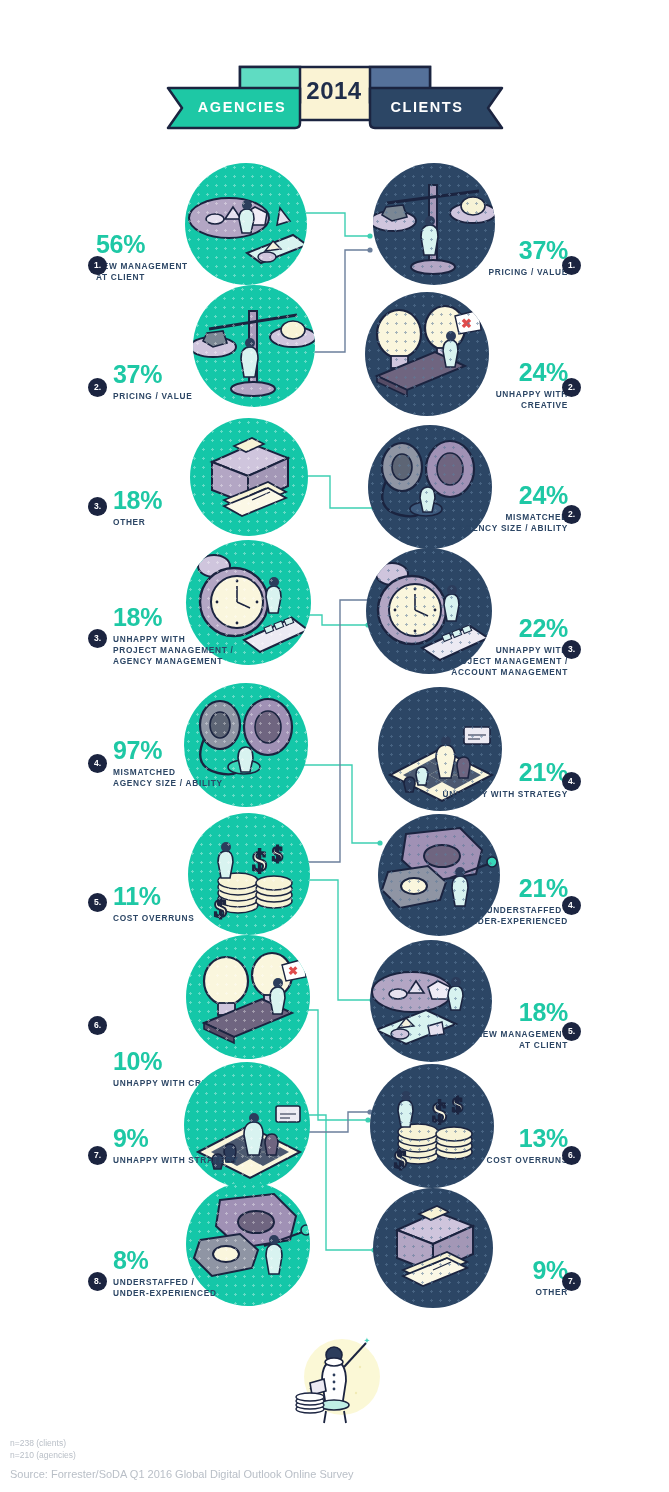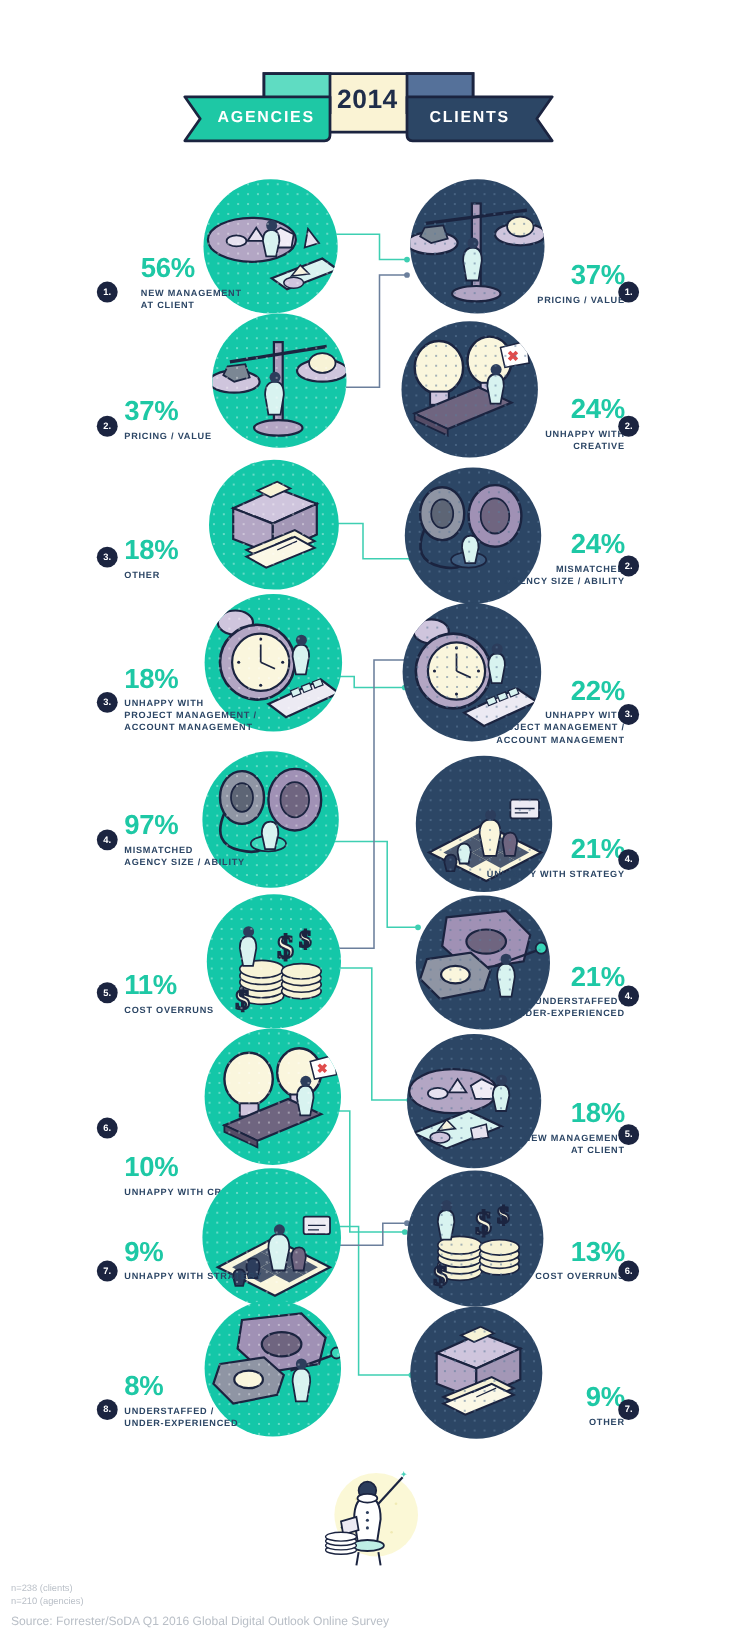--- a/index.html
+++ b/index.html
@@ -192,21 +192,21 @@
         <polygon points="48,44 56,56 40,56" fill="#e6e1ef" stroke="#1b2440" stroke-width="1.6"></polygon>
         <polygon points="70,44 82,50 80,62 64,62 60,50" fill="#f0ecf6" stroke="#1b2440" stroke-width="1.6"></polygon>
         <polygon points="62,90 108,72 122,82 76,100" fill="#d8f3f0" stroke="#1b2440" stroke-width="2"></polygon>
         <polygon points="88,78 96,86 80,88" fill="#f5f2de" stroke="#1b2440" stroke-width="1.4"></polygon>
         <ellipse cx="82" cy="94" rx="9" ry="5" fill="#cfc5dd" stroke="#1b2440" stroke-width="1.4"></ellipse>
         <polygon points="95,45 105,58 92,62" fill="#e6e1ef" stroke="#1b2440" stroke-width="1.6"></polygon>
         <path d="M62 46 q7 0 7 10 l-3 14 h-9 l-3-14 q0-10 8-10z" fill="#d8f3f0" stroke="#1b2440" stroke-width="1.6"></path>
         <circle cx="62" cy="42" r="5" fill="#2c3d5c"></circle>
       </svg>
     </div>
-    <div class="labelblock left" style="left:128px; top:232px; width:130px;">
+    <div class="labelblock left" style="left:96px; top:232px; width:130px;">
       <div class="pct">56%</div>
       <div class="cap">NEW MANAGEMENT
 AT CLIENT</div>
     </div>
     <div class="badge" style="left:88px; top:256px;">1.</div>
   </div>
 
   <div class="item">
     <div class="circle teal" style="left:193px; top:285px; width:122px; height:122px;">
       <div class="dots"></div>
@@ -277,21 +277,21 @@
           <rect x="98" y="80" width="8" height="6" transform="rotate(-22 98 80)"></rect>
         </g>
         <path d="M88 46 q7 0 7 11 l-3 16 h-9 l-3-16 q0-11 8-11z" fill="#d8f3f0" stroke="#1b2440" stroke-width="1.6"></path>
         <circle cx="88" cy="42" r="5" fill="#2c3d5c"></circle>
       </svg>
     </div>
     <div class="labelblock left" style="left:113px; top:605px; width:145px;">
       <div class="pct">18%</div>
       <div class="cap">UNHAPPY WITH
 PROJECT MANAGEMENT /
-ACCOUNT MANAGEMENT</div>
+AGENCY MANAGEMENT</div>
     </div>
     <div class="badge" style="left:88px; top:629px;">3.</div>
   </div>
 
   <div class="item">
     <div class="circle teal" style="left:184px; top:683px; width:124px; height:124px;">
       <div class="dots"></div>
       <svg width="124" height="124" viewBox="0 0 124 124">
         <ellipse cx="84" cy="44" rx="24" ry="28" fill="#a091b5" stroke="#1b2440" stroke-width="2.2"></ellipse>
         <ellipse cx="84" cy="44" rx="13" ry="16" fill="#6f6580" stroke="#1b2440" stroke-width="1.6"></ellipse>

